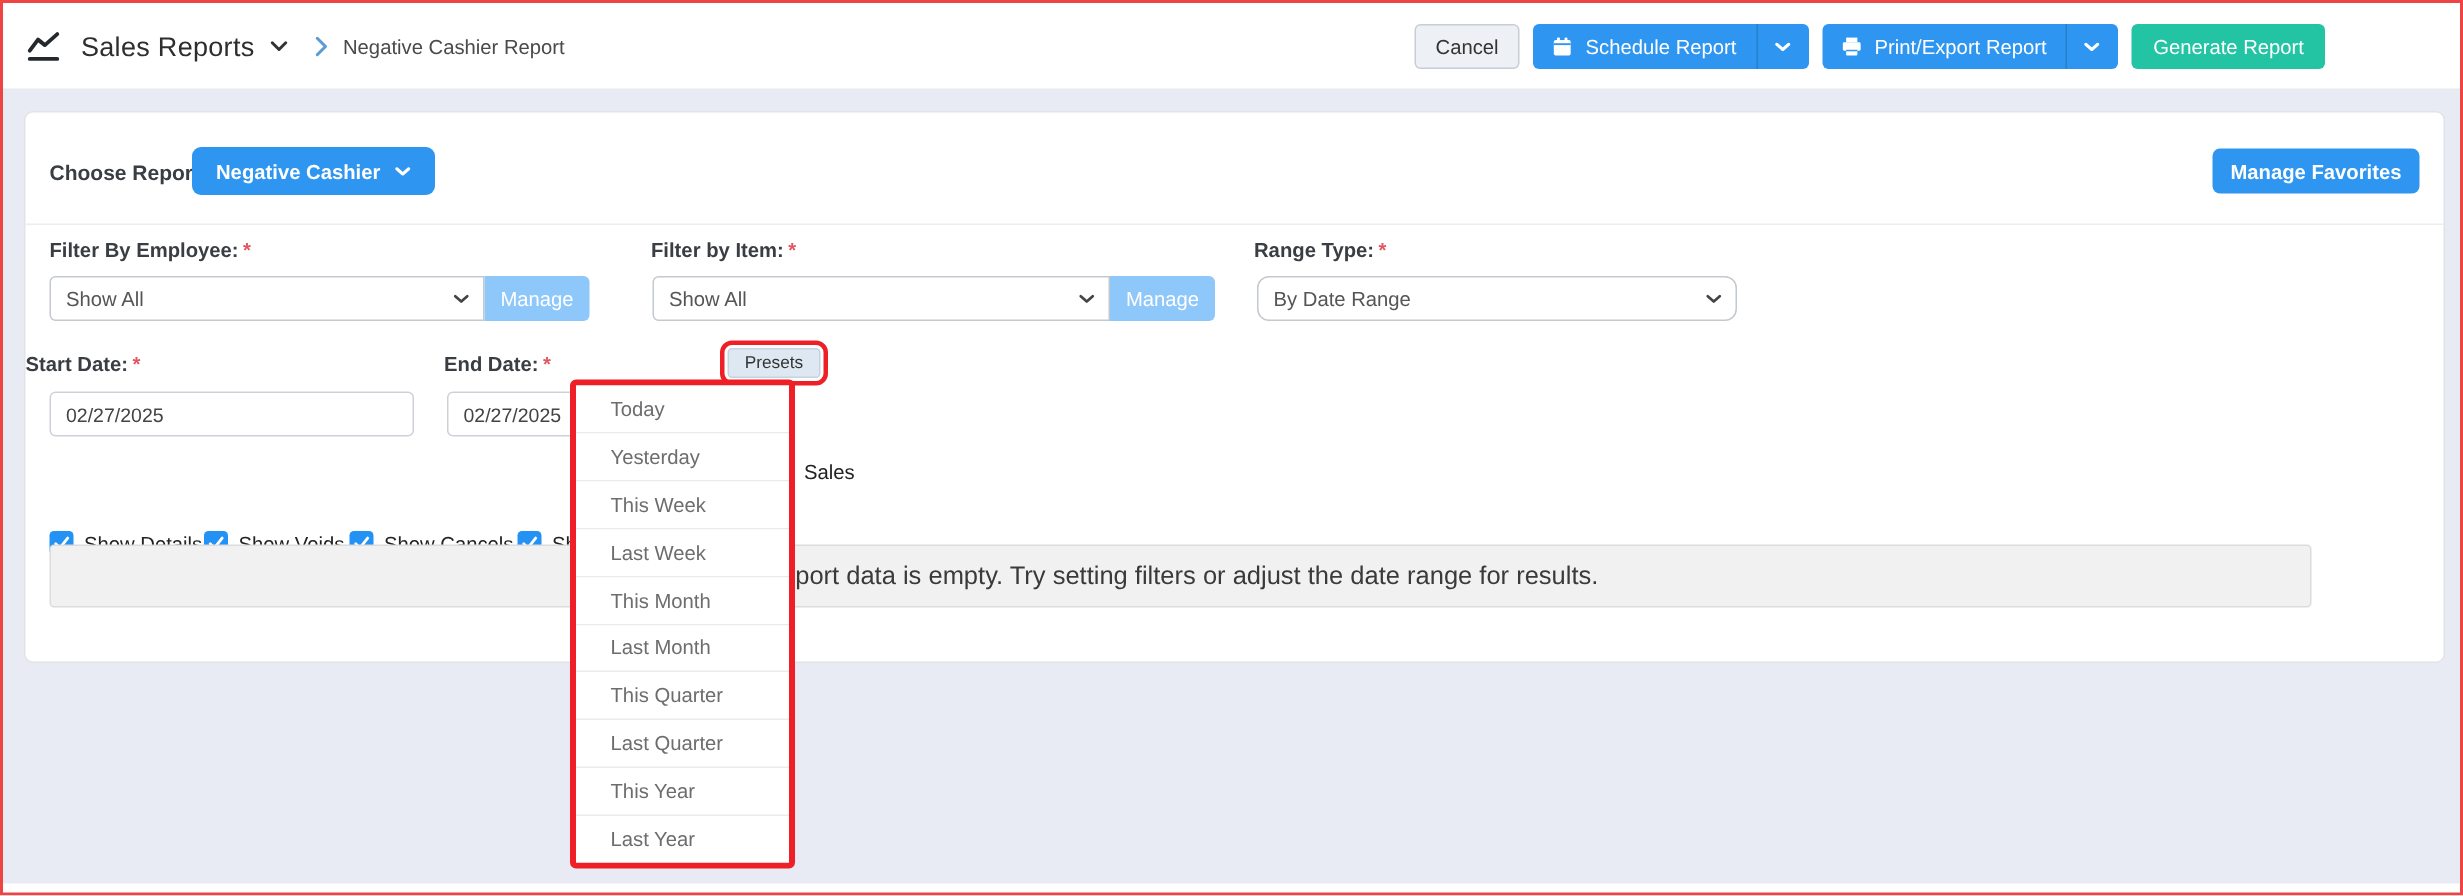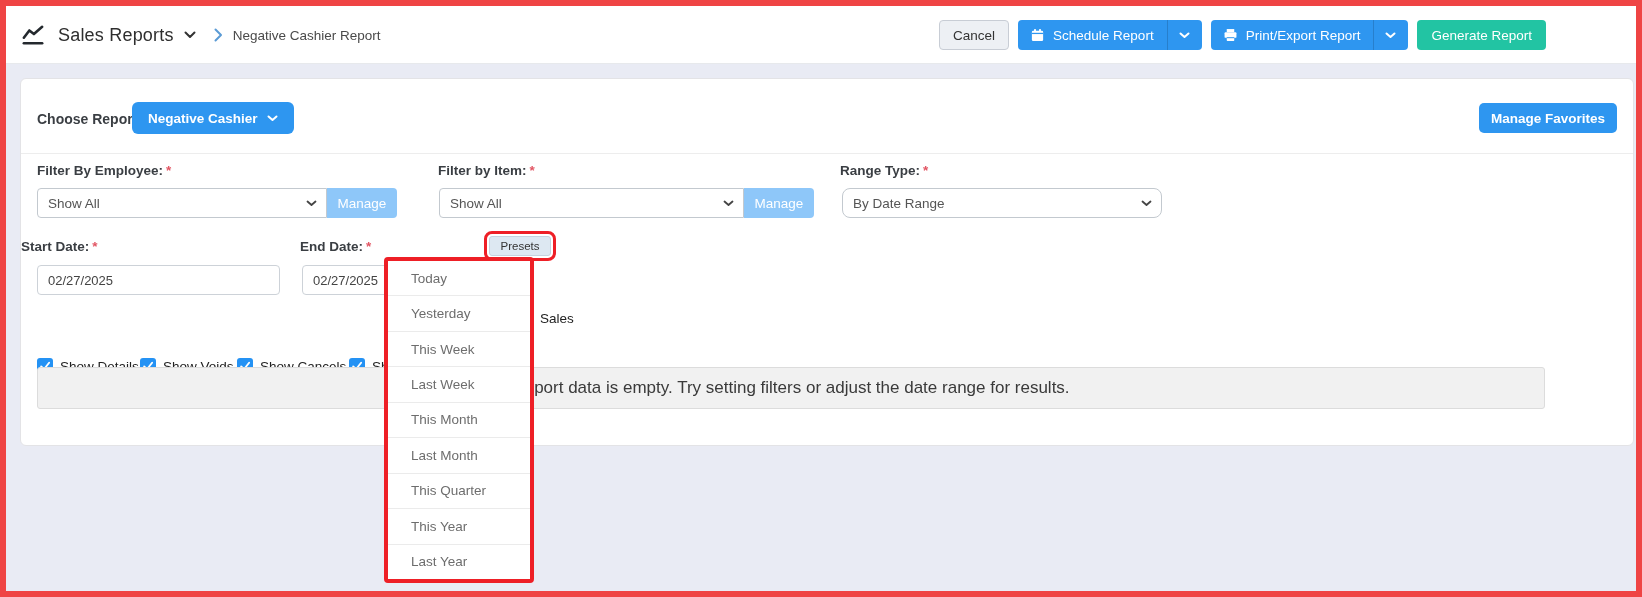--- a/index.html
+++ b/index.html
@@ -1,17 +1,17 @@
 <!DOCTYPE html>
 <html><head>
 <meta charset="utf-8">
 <style>
   * { margin:0; padding:0; box-sizing:border-box; }
   body { background:#fff; font-family:"Liberation Sans", sans-serif; }
-  .screen{ position:relative; width:1642px; height:597px; border:6px solid #ef4444;
+  .screen{ position:relative; width:1642px; height:597px; border:2px solid #ef4444;
            background:#fff; overflow:hidden; font-family:"Liberation Sans", sans-serif; }
 
   
   .topbar{ position:absolute; left:0; top:0; width:100%; height:58px; background:#fff;
            border-bottom:1px solid #e7e9ec; z-index:5; }
   .topbar-left{ position:absolute; left:16px; top:0; height:58px; display:flex; align-items:center; gap:10px; }
   .page-title{ font-size:18px; color:#2e2e2e; font-weight:500; letter-spacing:.2px; margin-left:4px; }
   .crumb-text{ font-size:13.5px; color:#4a4a4a; }
   .topbar-right{ position:absolute; right:90px; top:14px; height:30px; display:flex; gap:9px; }
   .btn{ display:flex; align-items:center; justify-content:center; height:30px; border-radius:4px;
@@ -264,17 +264,18 @@
   </section>
 
   <div class="preset-menu">
     <div class="preset-item">Today</div>
     <div class="preset-item">Yesterday</div>
     <div class="preset-item">This Week</div>
     <div class="preset-item">Last Week</div>
     <div class="preset-item">This Month</div>
     <div class="preset-item">Last Month</div>
     <div class="preset-item">This Quarter</div>
+    <div class="preset-item">Last Quarter</div>
     <div class="preset-item">This Year</div>
     <div class="preset-item">Last Year</div>
   </div>
 
 </div>
 
 </body></html>

